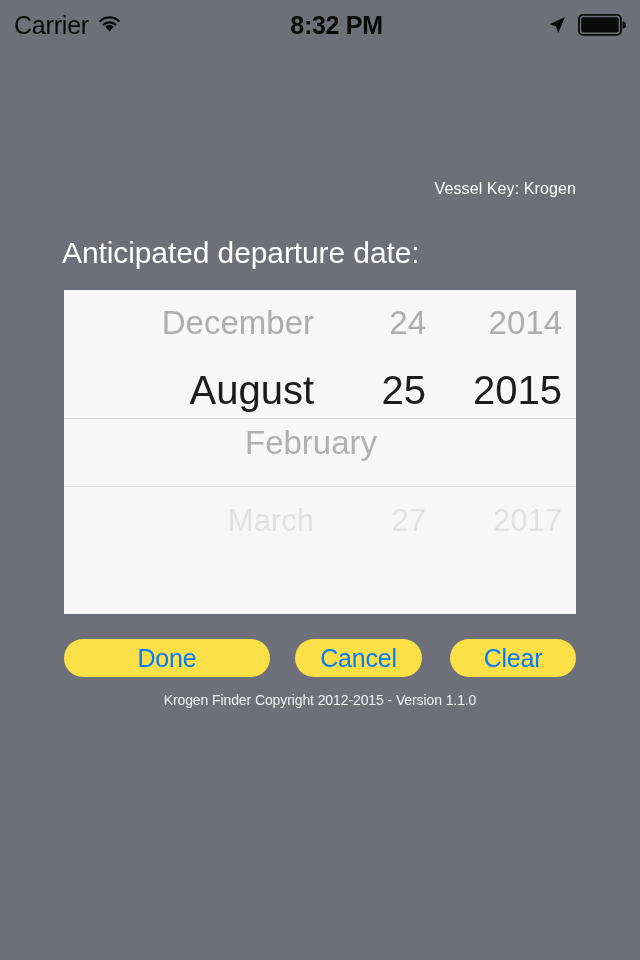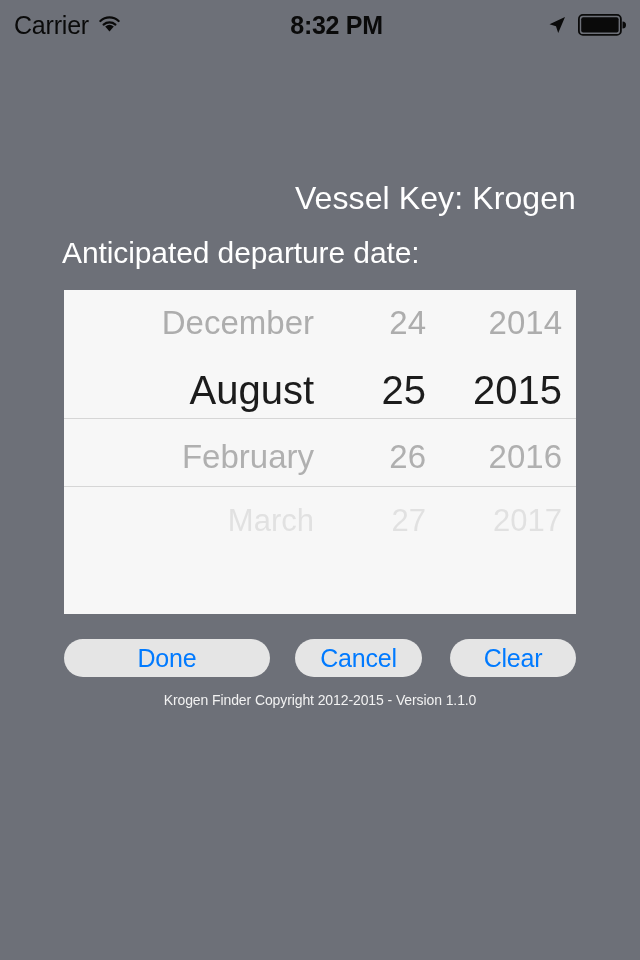--- a/index.html
+++ b/index.html
@@ -60,21 +60,21 @@
   }
   .wifi-icon { display: block; }
   .location-icon { display: block; }
   .battery-icon { display: block; }
 
   
   .vessel-key {
     position: absolute;
     top: 180px;
     right: 64px;
-    font-size: 32px;
+    font-size: 16px;
     color: #ffffff;
     letter-spacing: 0.1px;
     white-space: nowrap;
   }
 
   
   .prompt-label {
     position: absolute;
     top: 236px;
     left: 62px;
@@ -137,20 +137,21 @@
   }
   .picker-row.r-selected {
     font-size: 40px;
     color: #1c1c1c;
     height: 68px;
   }
   .picker-row.r-near2 {
     font-size: 33px;
     color: #b0b0b0;
     height: 66px;
+    flex-direction: column;
   }
   .picker-row.r-far2 {
     font-size: 31px;
     color: #cccccc;
     opacity: 0.5;
     height: 62px;
   }
 
   .select-line {
     position: absolute;
@@ -167,21 +168,21 @@
     position: absolute;
     left: 64px;
     top: 639px;
     width: 512px;
     height: 38px;
   }
   .pill-button {
     position: absolute;
     top: 0;
     height: 38px;
-    background: #e5e5e5;
+    background: #fde047;
     border: none;
     border-radius: 19px;
     color: #007aff;
     font-family: "Liberation Sans", sans-serif;
     font-size: 25px;
     letter-spacing: -0.2px;
     cursor: pointer;
     display: flex;
     align-items: center;
     justify-content: center;

